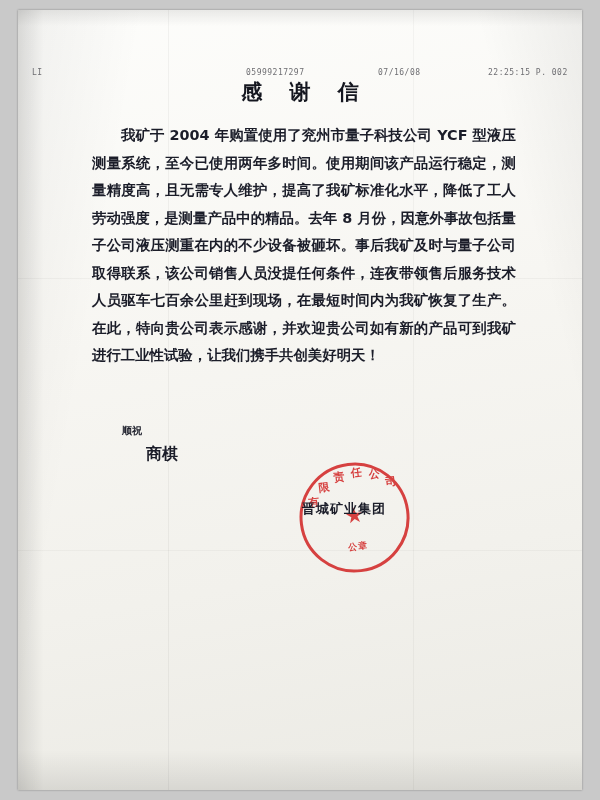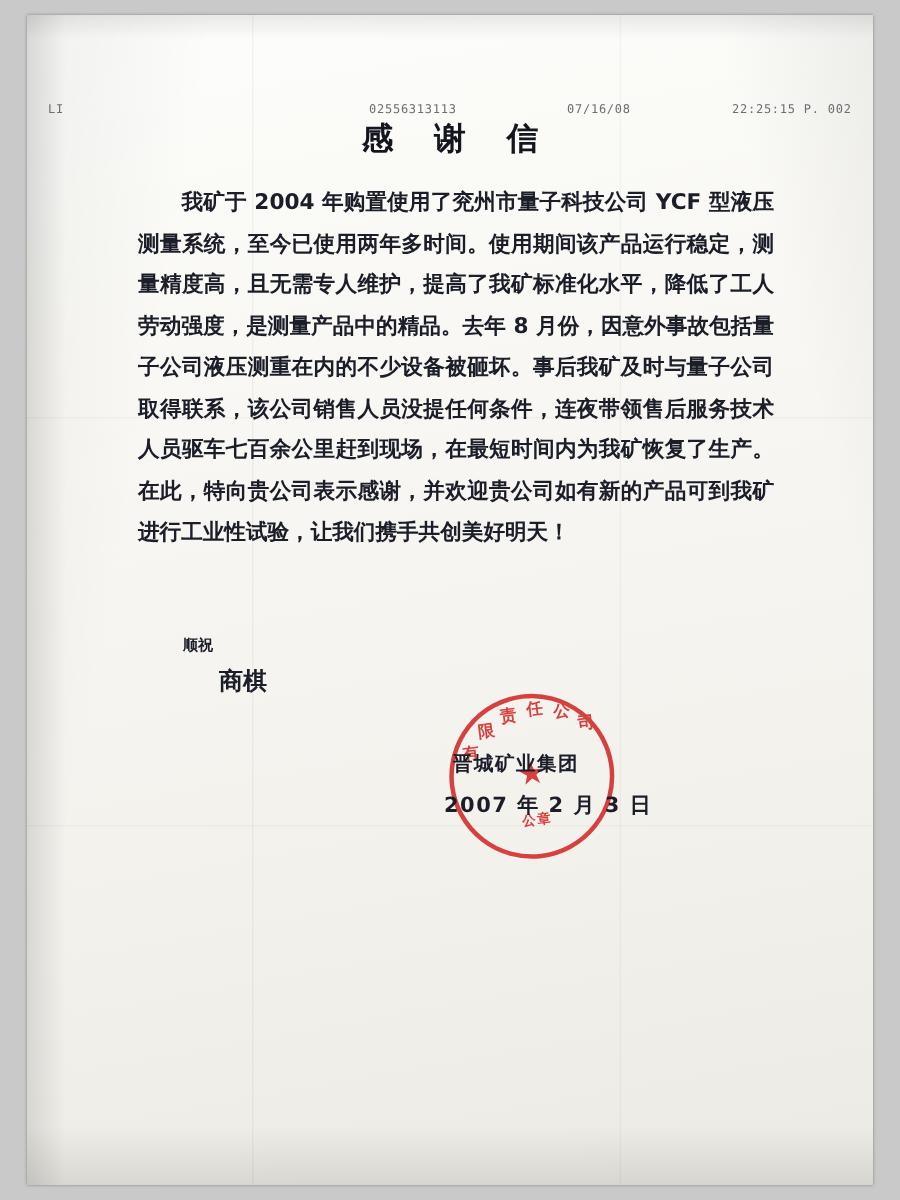--- a/index.html
+++ b/index.html
@@ -204,21 +204,21 @@
   <div class="crease v1"></div>
   <div class="crease v2"></div>
   <div class="crease h1"></div>
   <div class="crease h2"></div>
   <div class="edge-shadow-left"></div>
   <div class="edge-shadow-top"></div>
   <div class="edge-shadow-bottom"></div>
 
   <div class="fax-header">
     <span class="fax-left">LI</span>
-    <span class="fax-mid">02556313113</span>
+    <span class="fax-mid">05999217297</span>
     <span class="fax-right">07/16/08</span>
     <span class="fax-pg">22:25:15  P. 002</span>
   </div>
 
   <div class="letter">
     <div class="doc-title">感 谢 信</div>
     <div class="body-text">我矿于 2004 年购置使用了兖州市量子科技公司 YCF 型液压测量系统，至今已使用两年多时间。使用期间该产品运行稳定，测量精度高，且无需专人维护，提高了我矿标准化水平，降低了工人劳动强度，是测量产品中的精品。去年 8 月份，因意外事故包括量子公司液压测重在内的不少设备被砸坏。事后我矿及时与量子公司取得联系，该公司销售人员没提任何条件，连夜带领售后服务技术人员驱车七百余公里赶到现场，在最短时间内为我矿恢复了生产。在此，特向贵公司表示感谢，并欢迎贵公司如有新的产品可到我矿进行工业性试验，让我们携手共创美好明天！</div>
     <div class="closing">顺祝</div>
     <div class="signer">商棋</div>
 
@@ -230,16 +230,15 @@
         <span style="transform: rotate(-18deg) translate(0,-52px) rotate(18deg);">责</span>
         <span style="transform: rotate(2deg) translate(0,-52px) rotate(-2deg);">任</span>
         <span style="transform: rotate(22deg) translate(0,-52px) rotate(-22deg);">公</span>
         <span style="transform: rotate(42deg) translate(0,-52px) rotate(-42deg);">司</span>
       </div>
       <div class="seal-star">★</div>
       <div class="seal-bottom-text">公章</div>
     </div>
 
     <div class="org-name">晋城矿业集团</div>
-    <div class="doc-date">2007 年 2 月 3 日</div>
   </div>
 
 </div>
 
 </body></html>

